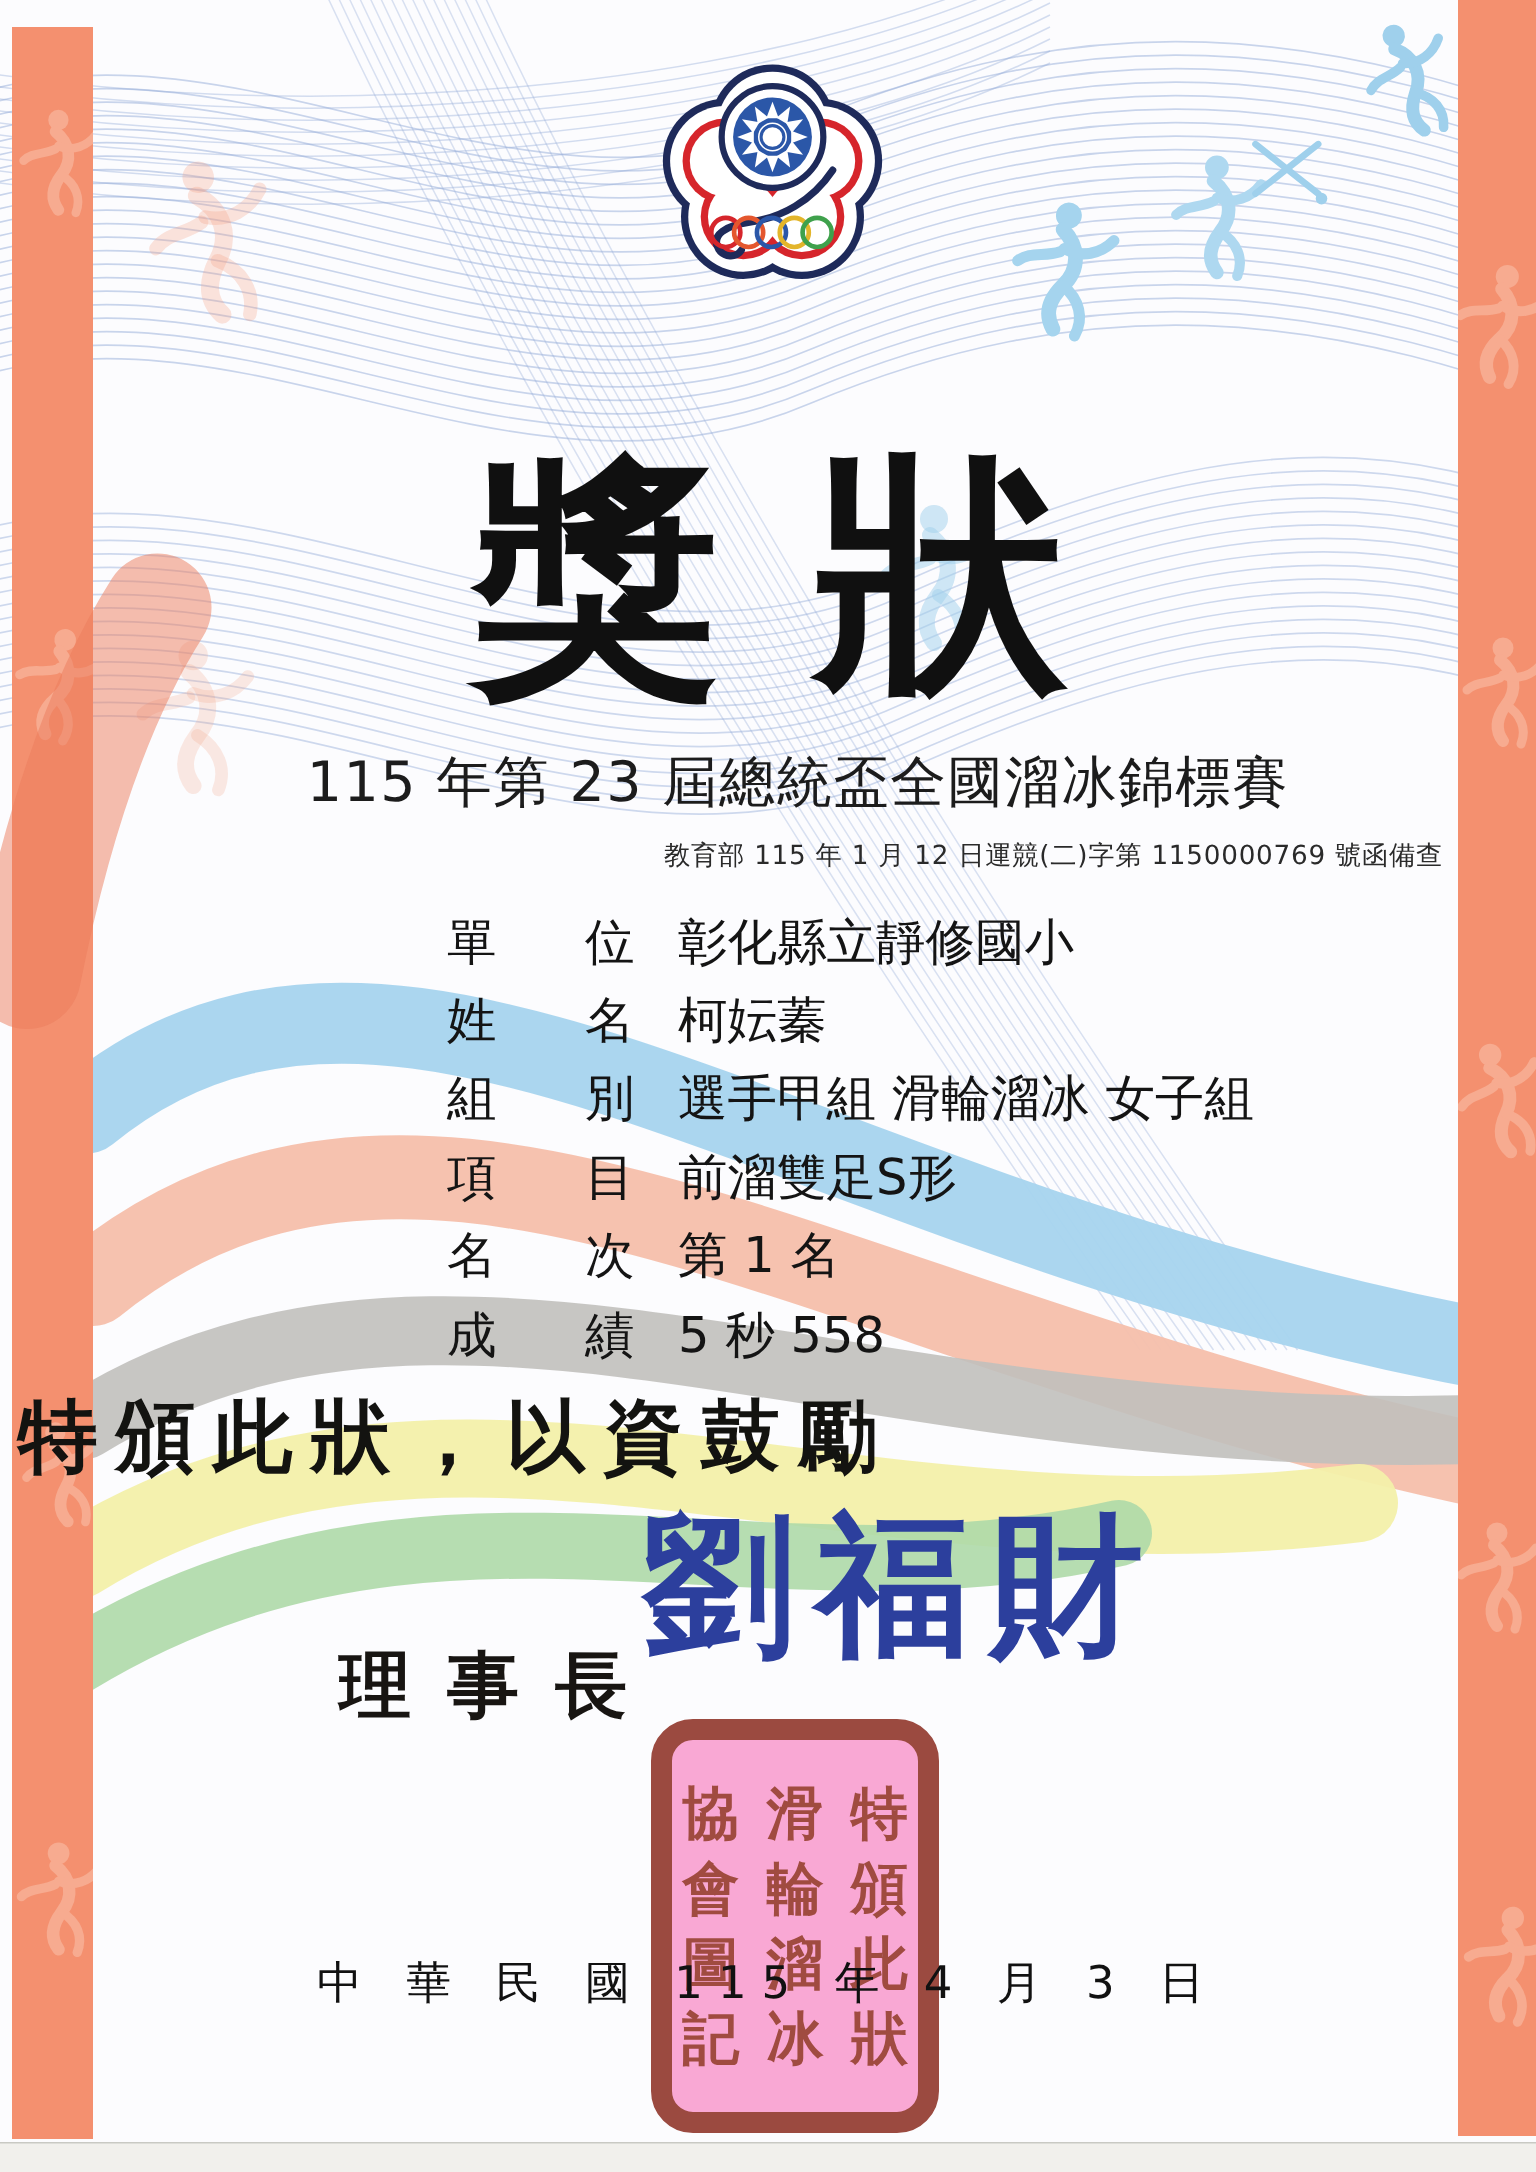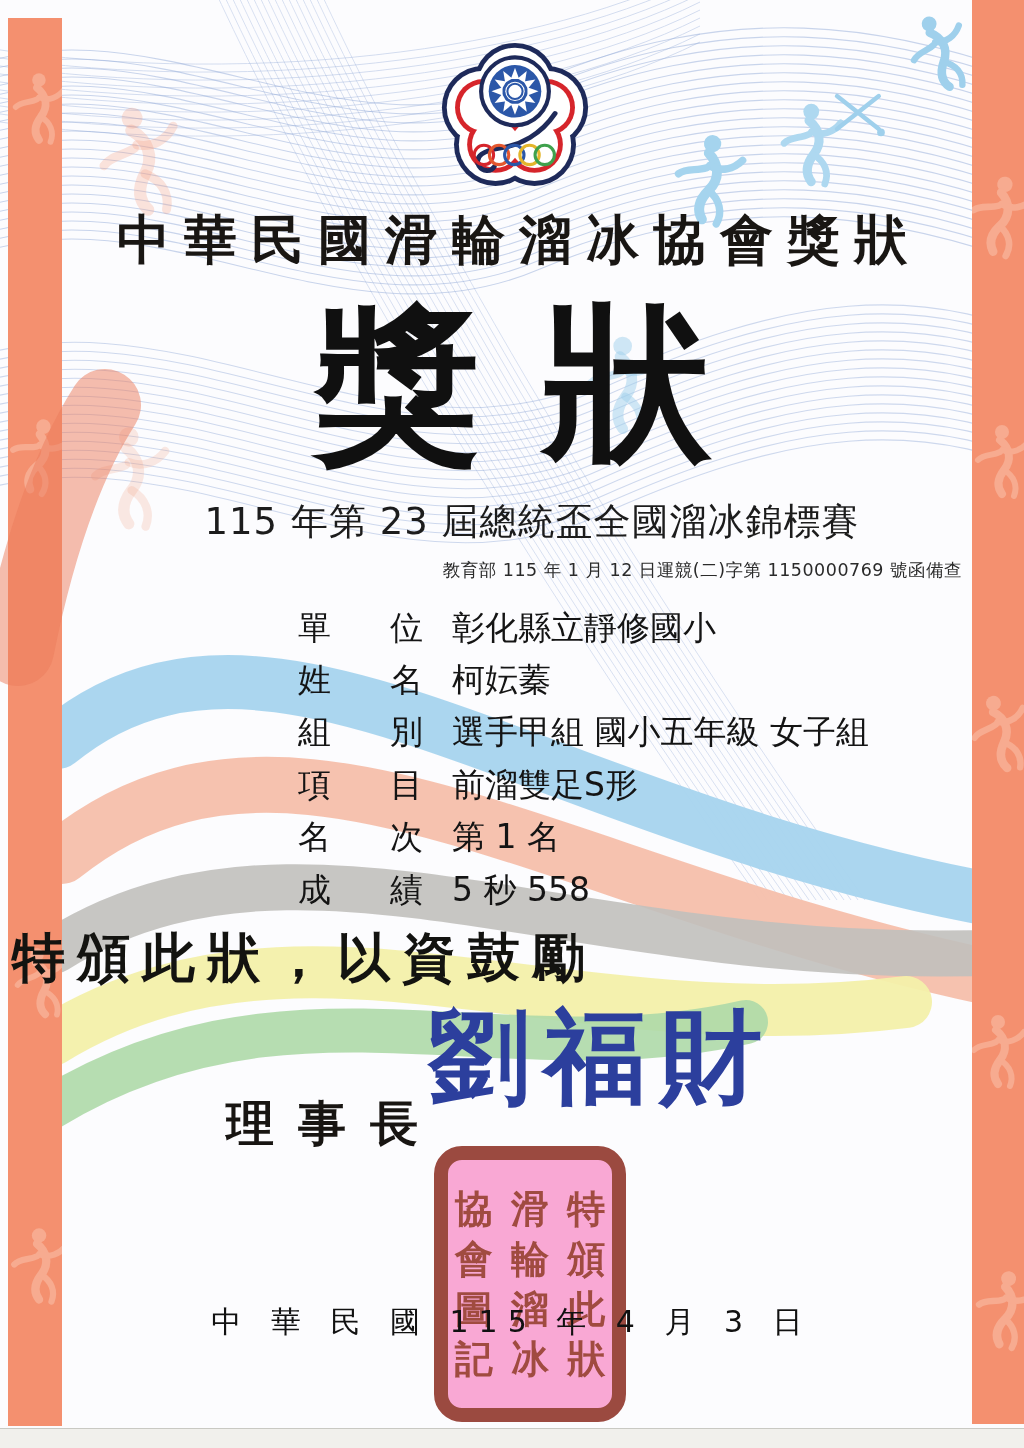--- a/index.html
+++ b/index.html
@@ -282,21 +282,20 @@
     <path d="M 178 112 C 158 142, 128 158, 98 162 C 76 165, 60 174, 68 188 C 73 196, 85 197, 90 189" fill="none" stroke="#1e2a5a" stroke-width="7" stroke-linecap="round"></path>
     <g fill="none" stroke-width="4.5">
       <circle cx="75" cy="172" r="14" stroke="#d6252b"></circle>
       <circle cx="97" cy="172" r="14" stroke="#e4572e"></circle>
       <circle cx="119" cy="172" r="14" stroke="#2b57a8"></circle>
       <circle cx="141" cy="172" r="14" stroke="#e3b52b"></circle>
       <circle cx="163" cy="172" r="14" stroke="#3fa14c"></circle>
     </g>
   </svg>
 
-  <div class="assoc-title">中華民國滑輪溜冰協會獎狀</div>
   <div class="main-title">獎狀</div>
   <div class="event-title">115 年第 23 屆總統盃全國溜冰錦標賽</div>
   <div class="approval-note">教育部 115 年 1 月 12 日運競(二)字第 1150000769 號函備查</div>
 
   <div class="fields">
     <div class="frow">
       <span class="flabel">
           <span>單</span>
           <span>位</span>
         </span>
@@ -307,21 +306,21 @@
           <span>姓</span>
           <span>名</span>
         </span>
       <span class="fvalue">柯妘蓁</span>
     </div>
     <div class="frow">
       <span class="flabel">
           <span>組</span>
           <span>別</span>
         </span>
-      <span class="fvalue">選手甲組 國小五年級 女子組</span>
+      <span class="fvalue">選手甲組 滑輪溜冰 女子組</span>
     </div>
     <div class="frow">
       <span class="flabel">
           <span>項</span>
           <span>目</span>
         </span>
       <span class="fvalue">前溜雙足S形</span>
     </div>
     <div class="frow">
       <span class="flabel">

